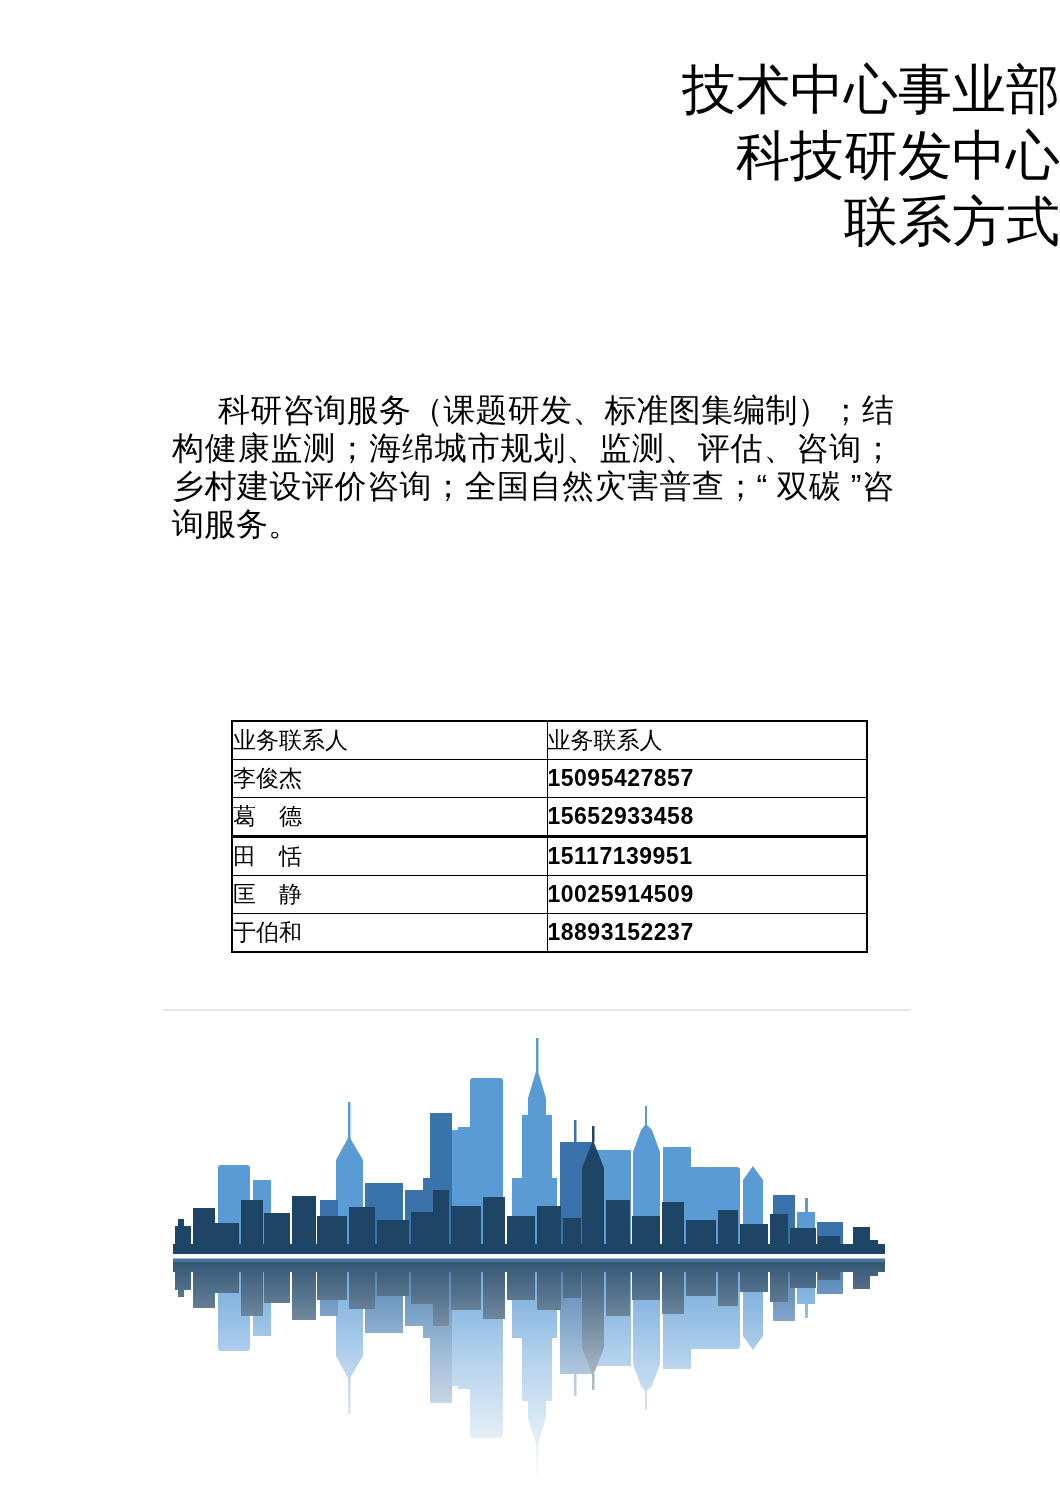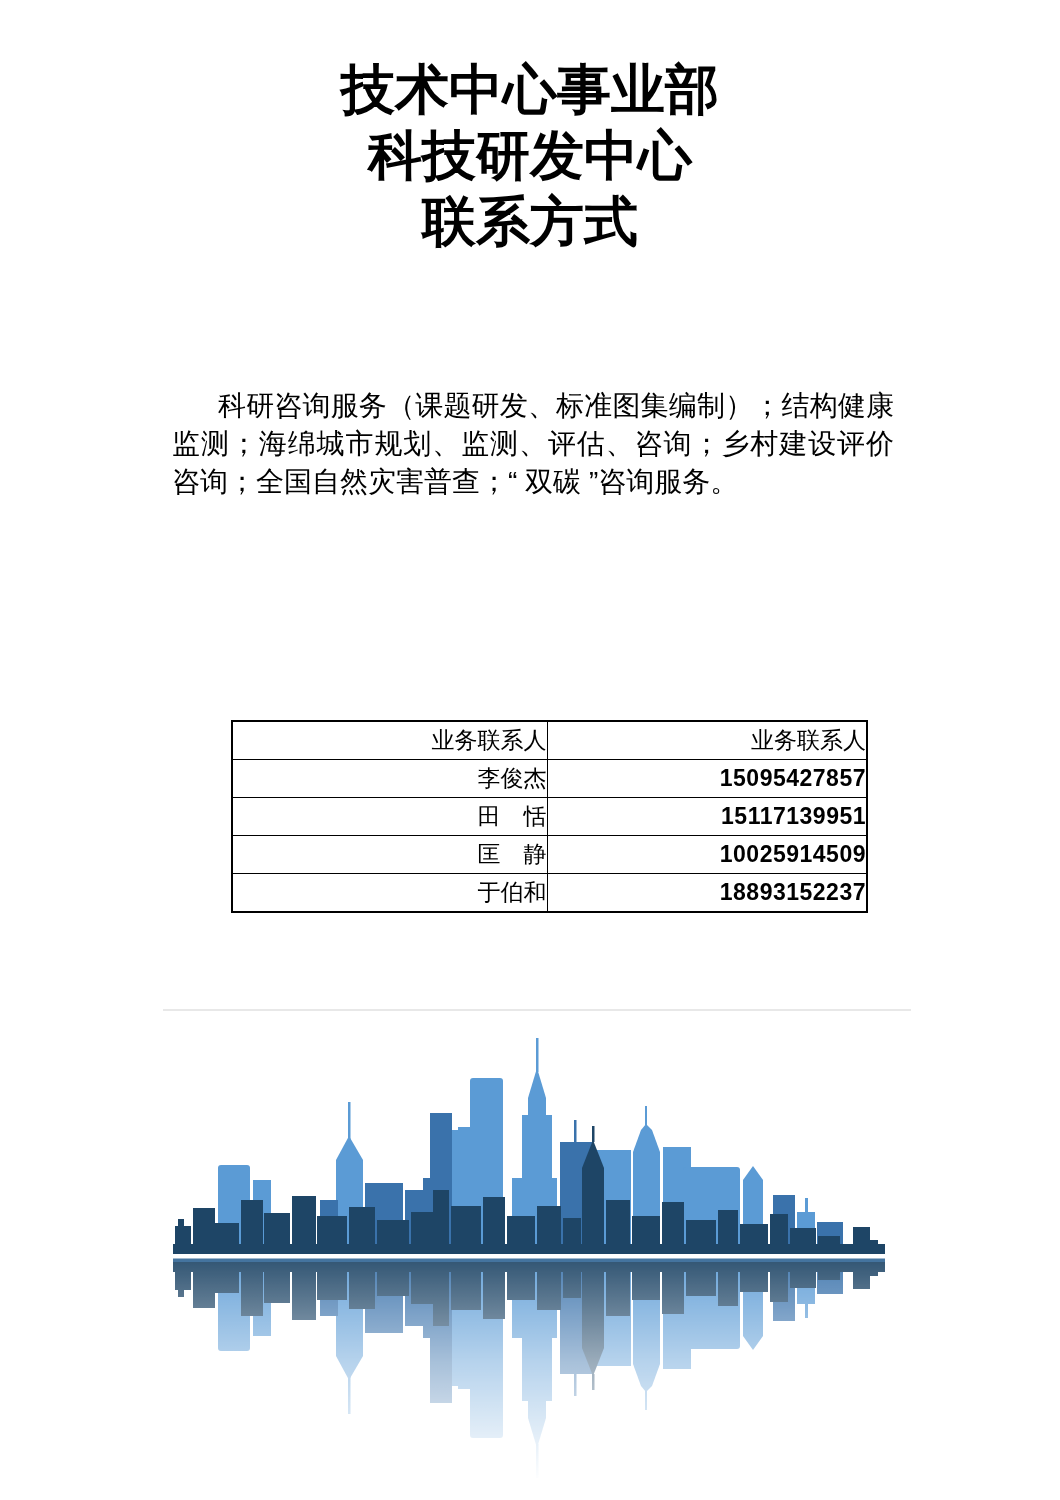--- a/index.html
+++ b/index.html
@@ -2,34 +2,34 @@
 <html><head>
 <meta charset="utf-8">
 <style>
   html,body{margin:0;padding:0;}
   body{
     width:1060px;height:1500px;background:#ffffff;position:relative;overflow:hidden;
     font-family:"Liberation Sans",sans-serif;color:#000;
   }
   .title{
     position:absolute;top:56px;left:0;width:1060px;
-    text-align:center;font-size:54px;line-height:66px;font-weight:700;
+    text-align:right;font-size:54px;line-height:66px;font-weight:400;
     letter-spacing:0px;
   }
   .scope{
     position:absolute;top:359px;left:172px;width:722px;
-    font-size:28px;line-height:38px;text-align:justify;text-indent:46px;
+    font-size:32px;line-height:38px;text-align:justify;text-indent:46px;
   }
   table.contacts{
     position:absolute;top:720px;left:231px;width:637px;
     border-collapse:collapse;table-layout:fixed;
     border:2px solid #000;
   }
   table.contacts td{
-    border:1px solid #000;height:37px;text-align:right;vertical-align:middle;
+    border:1px solid #000;height:37px;text-align:left;vertical-align:middle;
     font-size:23px;padding:0;
   }
   table.contacts tr.thick td{border-bottom:3px solid #000;}
   td.phone{font-size:22px;letter-spacing:0.5px;font-weight:bold;}
   .divider{
     position:absolute;top:1009px;left:163px;width:748px;height:2px;
     background:#e8e8e8;
   }
   .skyline-wrap{
     position:absolute;top:1030px;left:165px;width:760px;height:460px;
@@ -52,20 +52,24 @@
       <col style="width:320px">
     </colgroup>
   <tbody>
       <tr>
     <td>业务联系人</td>
     <td>业务联系人</td>
   </tr>
   <tr>
     <td>李俊杰</td>
     <td class="phone">15095427857</td>
+  </tr>
+  <tr class="thick">
+    <td>葛　德</td>
+    <td class="phone">15652933458</td>
   </tr>
   <tr>
     <td>田　恬</td>
     <td class="phone">15117139951</td>
   </tr>
   <tr>
     <td>匡　静</td>
     <td class="phone">10025914509</td>
   </tr>
   <tr>

